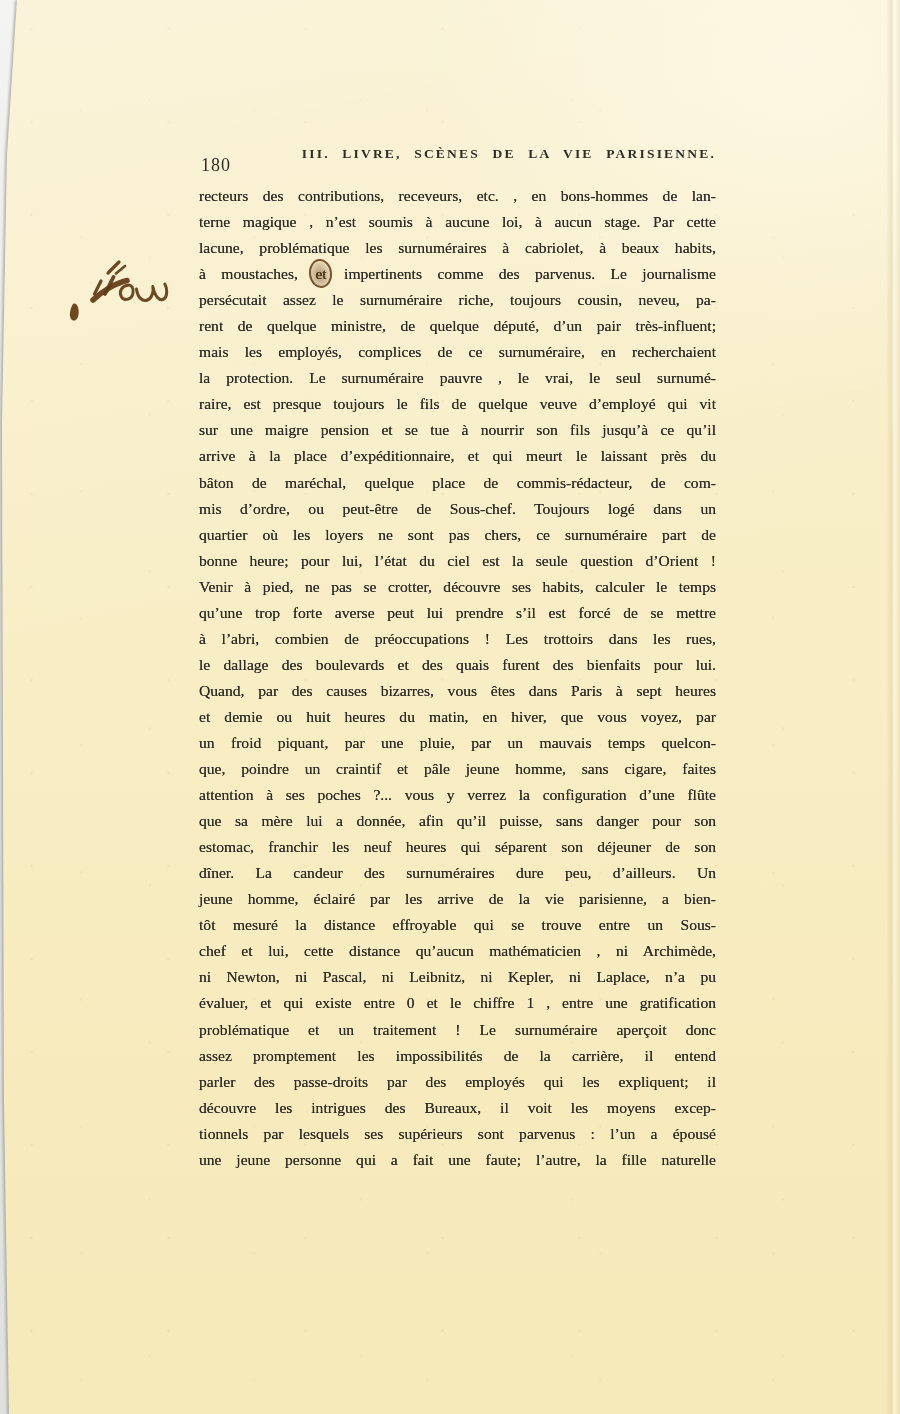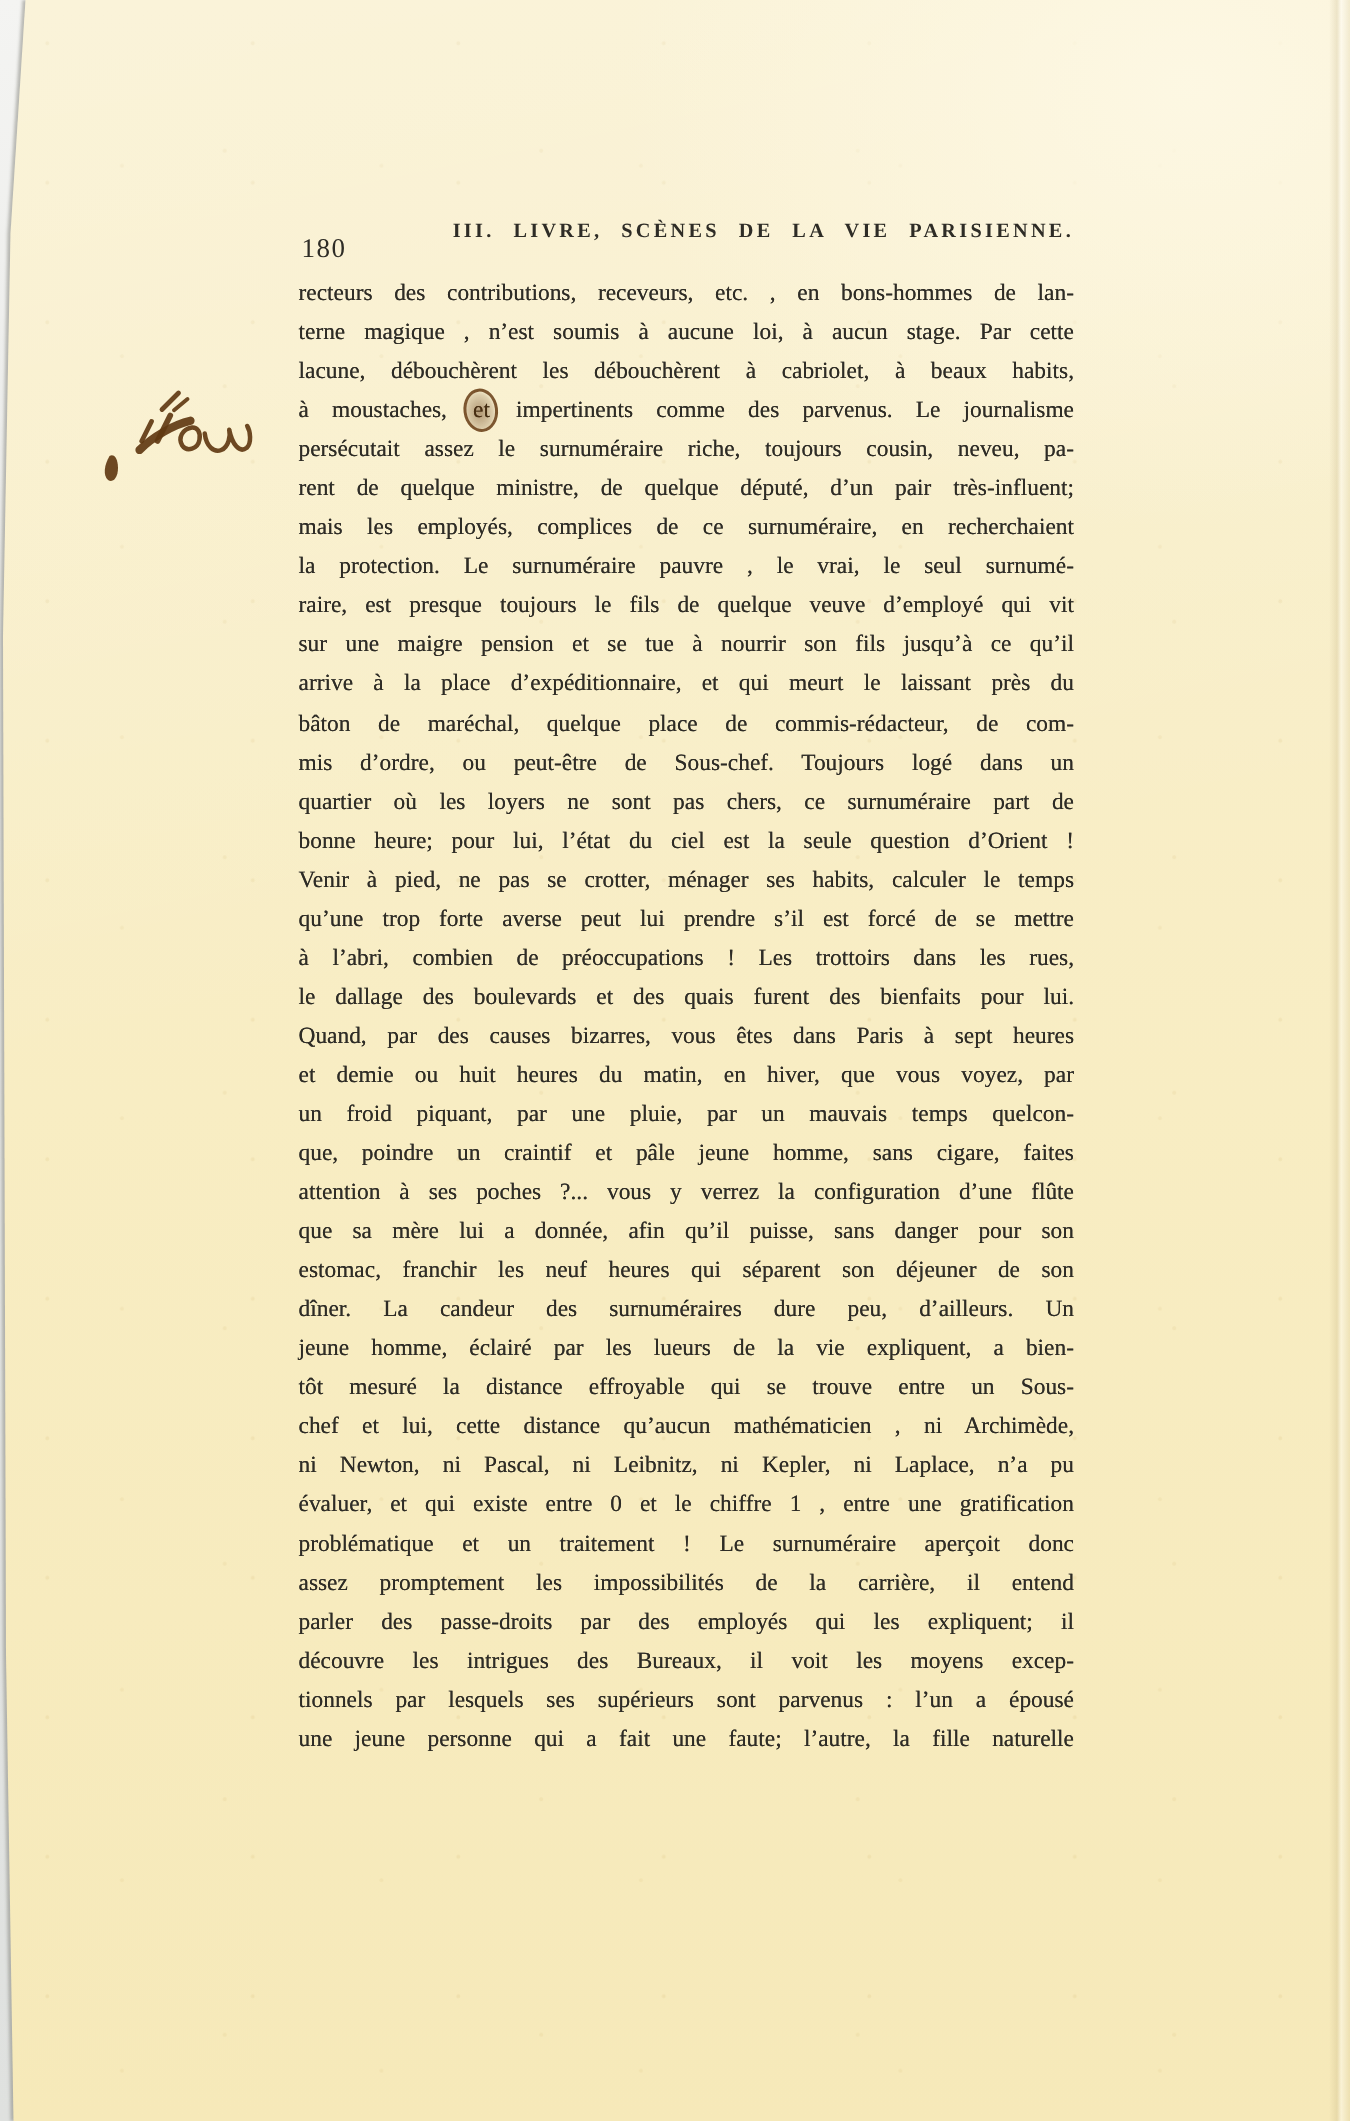--- a/index.html
+++ b/index.html
@@ -70,46 +70,46 @@
   <div class="paper">
 
     <div class="textblock">
       <div class="header">
         <span class="pagenum">180</span>
         <span class="running-title">III. LIVRE, SCÈNES DE LA VIE PARISIENNE.</span>
       </div>
       <div class="lines">
           <div class="line">recteurs des contributions, receveurs, etc. , en bons-hommes de lan-</div>
           <div class="line">terne magique , n’est soumis à aucune loi, à aucun stage. Par cette</div>
-          <div class="line">lacune, débouchèrent les débouchèrent à cabriolet, à beaux habits,</div>
+          <div class="line">lacune, problématique les surnuméraires à cabriolet, à beaux habits,</div>
           <div class="line"><span>à moustaches, </span><span class="circled">et</span><span> impertinents comme des parvenus. Le journalisme</span></div>
           <div class="line">persécutait assez le surnuméraire riche, toujours cousin, neveu, pa-</div>
           <div class="line">rent de quelque ministre, de quelque député, d’un pair très-influent;</div>
           <div class="line">mais les employés, complices de ce surnuméraire, en recherchaient</div>
           <div class="line">la protection. Le surnuméraire pauvre , le vrai, le seul surnumé-</div>
           <div class="line">raire, est presque toujours le fils de quelque veuve d’employé qui vit</div>
           <div class="line">sur une maigre pension et se tue à nourrir son fils jusqu’à ce qu’il</div>
           <div class="line">arrive à la place d’expéditionnaire, et qui meurt le laissant près du</div>
           <div class="line">bâton de maréchal, quelque place de commis-rédacteur, de com-</div>
           <div class="line">mis d’ordre, ou peut-être de Sous-chef. Toujours logé dans un</div>
           <div class="line">quartier où les loyers ne sont pas chers, ce surnuméraire part de</div>
           <div class="line">bonne heure; pour lui, l’état du ciel est la seule question d’Orient !</div>
-          <div class="line">Venir à pied, ne pas se crotter, ménager ses habits, calculer le temps</div>
+          <div class="line">Venir à pied, ne pas se crotter, découvre ses habits, calculer le temps</div>
           <div class="line">qu’une trop forte averse peut lui prendre s’il est forcé de se mettre</div>
           <div class="line">à l’abri, combien de préoccupations ! Les trottoirs dans les rues,</div>
           <div class="line">le dallage des boulevards et des quais furent des bienfaits pour lui.</div>
           <div class="line">Quand, par des causes bizarres, vous êtes dans Paris à sept heures</div>
           <div class="line">et demie ou huit heures du matin, en hiver, que vous voyez, par</div>
           <div class="line">un froid piquant, par une pluie, par un mauvais temps quelcon-</div>
           <div class="line">que, poindre un craintif et pâle jeune homme, sans cigare, faites</div>
           <div class="line">attention à ses poches ?... vous y verrez la configuration d’une flûte</div>
           <div class="line">que sa mère lui a donnée, afin qu’il puisse, sans danger pour son</div>
           <div class="line">estomac, franchir les neuf heures qui séparent son déjeuner de son</div>
           <div class="line">dîner. La candeur des surnuméraires dure peu, d’ailleurs. Un</div>
-          <div class="line">jeune homme, éclairé par les lueurs de la vie expliquent, a bien-</div>
+          <div class="line">jeune homme, éclairé par les arrive de la vie parisienne, a bien-</div>
           <div class="line">tôt mesuré la distance effroyable qui se trouve entre un Sous-</div>
           <div class="line">chef et lui, cette distance qu’aucun mathématicien , ni Archimède,</div>
           <div class="line">ni Newton, ni Pascal, ni Leibnitz, ni Kepler, ni Laplace, n’a pu</div>
           <div class="line">évaluer, et qui existe entre 0 et le chiffre 1 , entre une gratification</div>
           <div class="line">problématique et un traitement ! Le surnuméraire aperçoit donc</div>
           <div class="line">assez promptement les impossibilités de la carrière, il entend</div>
           <div class="line">parler des passe-droits par des employés qui les expliquent; il</div>
           <div class="line">découvre les intrigues des Bureaux, il voit les moyens excep-</div>
           <div class="line">tionnels par lesquels ses supérieurs sont parvenus : l’un a épousé</div>
           <div class="line">une jeune personne qui a fait une faute; l’autre, la fille naturelle</div>

